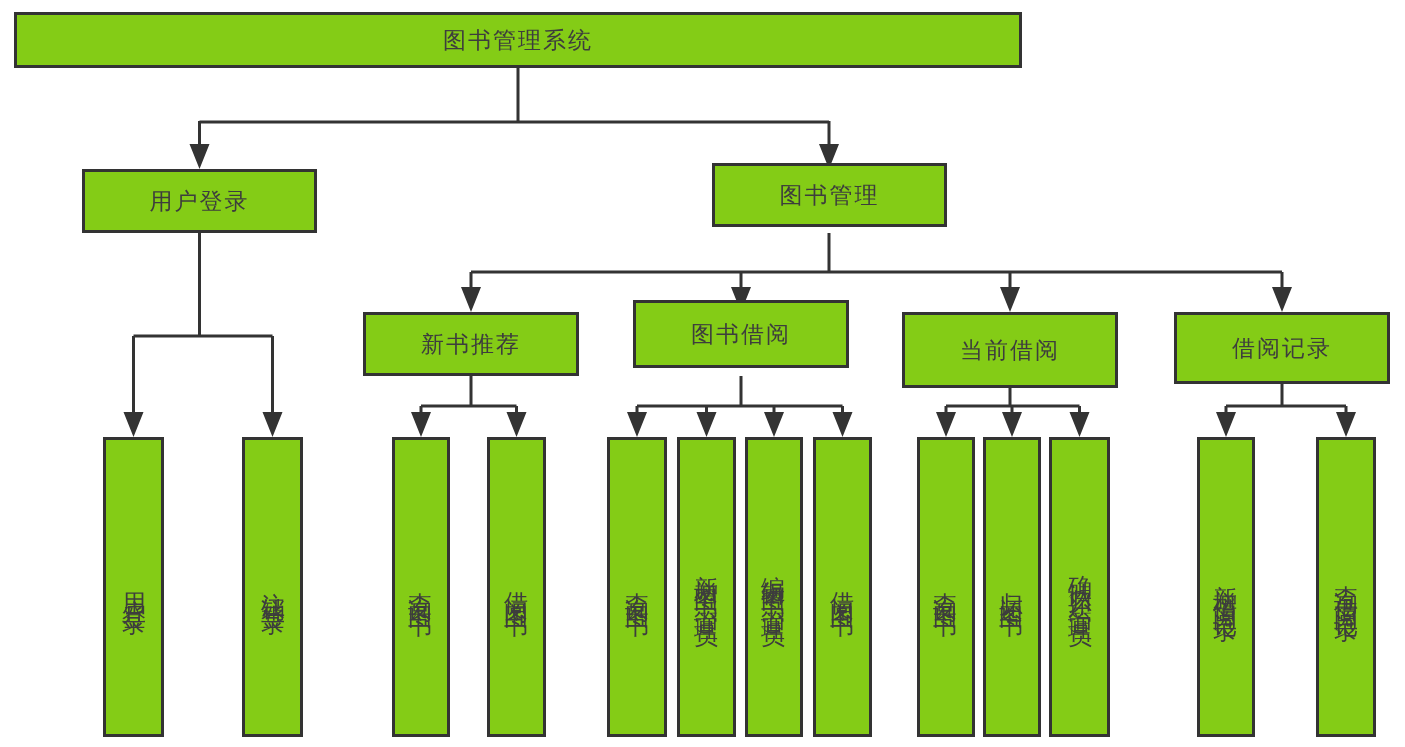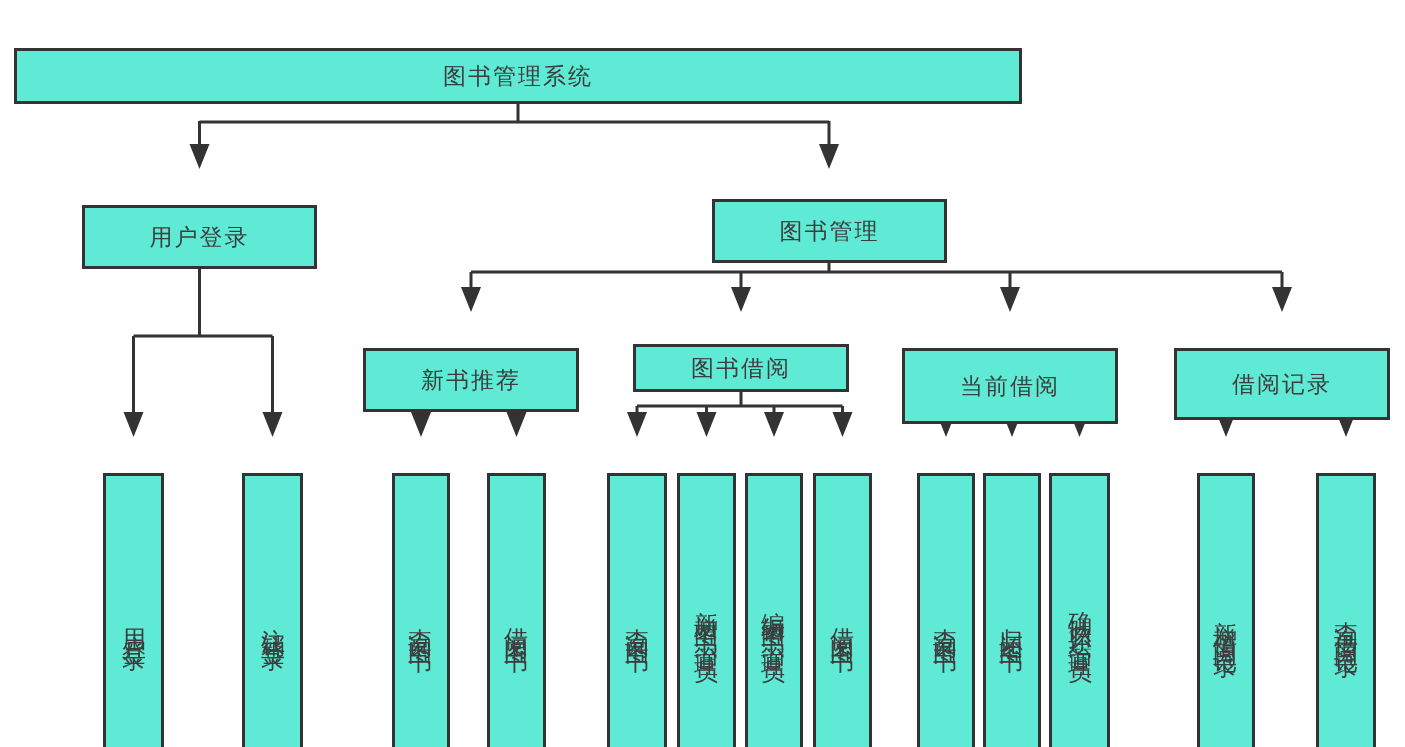--- a/index.html
+++ b/index.html
@@ -21,23 +21,22 @@
     left: 0;
     top: 0;
     width: 1405px;
     height: 747px;
     pointer-events: none;
   }
   .node {
     position: absolute;
     box-sizing: border-box;
     border: 3px solid #333333;
-    background: #5eead4;
+    background: #84cc16;
     color: #3d3d3d;
-    margin-top: 36px;
   }
   
   .hbox {
     display: flex;
     align-items: center;
     justify-content: center;
     font-size: 23px;
     letter-spacing: 2px;
     white-space: nowrap;
   }
@@ -120,21 +119,21 @@
          M1216 412 L1236 412 L1226 437 Z
          M1336 412 L1356 412 L1346 437 Z"></path>
   </svg>
 
   <div class="node hbox" style="left:14px; top:12px; width:1008px; height:56px;">图书管理系统</div>
 
   <div class="node hbox" style="left:82px; top:169px; width:235px; height:64px;">用户登录</div>
   <div class="node hbox" style="left:712px; top:163px; width:235px; height:64px;">图书管理</div>
 
   <div class="node hbox" style="left:363px; top:312px; width:216px; height:64px;">新书推荐</div>
-  <div class="node hbox" style="left:633px; top:308px; width:216px; height:48px;">图书借阅</div>
+  <div class="node hbox" style="left:633px; top:300px; width:216px; height:68px;">图书借阅</div>
   <div class="node hbox" style="left:902px; top:312px; width:216px; height:76px;">当前借阅</div>
   <div class="node hbox" style="left:1174px; top:312px; width:216px; height:72px;">借阅记录</div>
 
   <div class="node vbox" style="left:103px; top:437px; width:61px; height:300px;">用户登录</div>
   <div class="node vbox" style="left:242px; top:437px; width:61px; height:300px;">注销登录</div>
 
   <div class="node vbox" style="left:392px; top:437px; width:58px; height:300px;">查询图书</div>
   <div class="node vbox" style="left:487px; top:437px; width:59px; height:300px;">借阅图书</div>
 
   <div class="node vbox" style="left:607px; top:437px; width:60px; height:300px;">查询图书</div>

